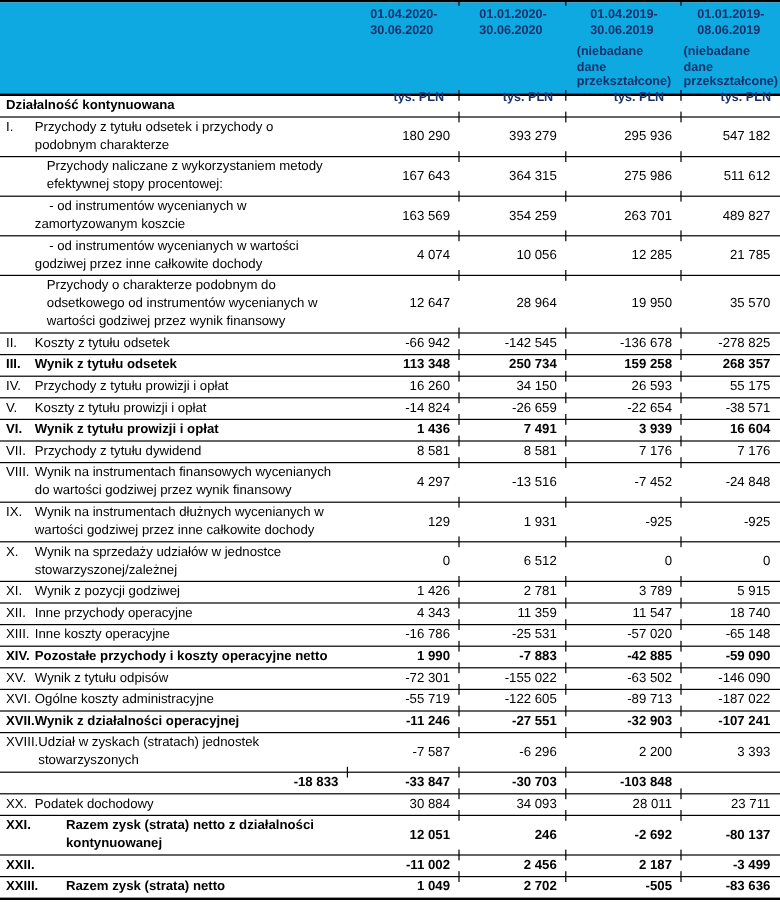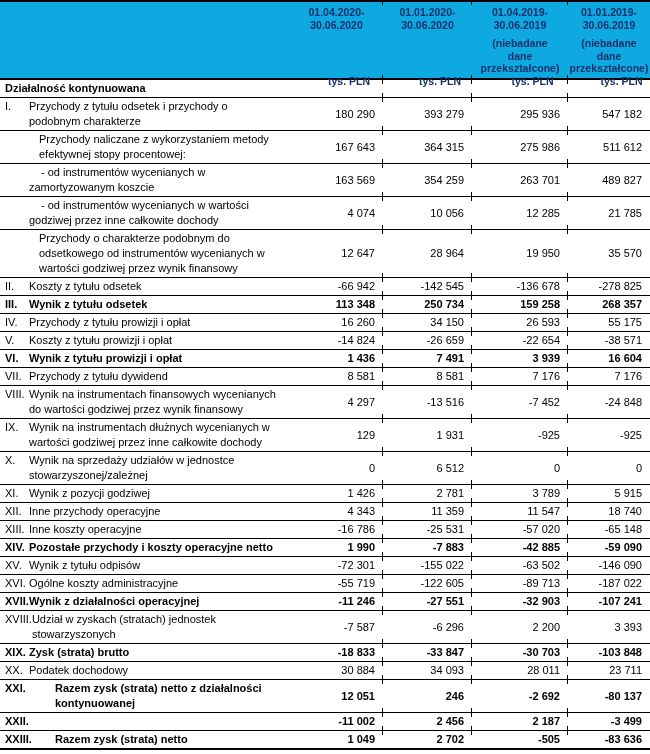--- a/index.html
+++ b/index.html
@@ -28,21 +28,21 @@
     background: var(--header-bg, #0fa9e1);
     color: var(--header-text, #17316b);
     border-bottom: 2px solid #000;
     height: 76px;
   }
   .hcell {
     position: relative;
     display: flex;
     flex-direction: column;
     align-items: center;
-    text-align: center;
+    text-align: left;
     font-size: 10.5px;
     font-weight: bold;
     line-height: 12.5px;
     padding: 4px 2px 2px 2px;
     box-sizing: border-box;
   }
   .hcell .period { white-space: pre-line; }
   .hcell .note   { white-space: pre-line; flex: 1 1 auto; padding-top: 6px; }
   .hcell .unit   { margin-top: auto; margin-left: 25px; }
   .hc2::before, .hc3::before, .hc4::before {
@@ -125,21 +125,21 @@
       <div class="hcell hc3">
         <span class="period">01.04.2019-
 30.06.2019</span>
         <span class="note">(niebadane
 dane
 przekształcone)</span>
         <span class="unit">tys. PLN</span>
       </div>
       <div class="hcell hc4">
         <span class="period">01.01.2019-
-30.06.2019</span>
+08.06.2019</span>
         <span class="note">(niebadane
 dane
 przekształcone)</span>
         <span class="unit">tys. PLN</span>
       </div>
     </div>
 
     <div class="row section bold">
       <div class="cell label">
         <span class="txt">Działalność kontynuowana</span>
@@ -387,24 +387,20 @@
       <span class="num">XVIII.</span>
       <span class="txt">Udział w zyskach (stratach) jednostek stowarzyszonych</span>
     </div>
     <div class="cell vcell v1">-7 587</div>
     <div class="cell vcell v2">-6 296</div>
     <div class="cell vcell v3">2 200</div>
     <div class="cell vcell v4">3 393</div>
   </div>
 
   <div class="row bold ind0">
-    <div class="cell label">
-      <span class="num">XIX.</span>
-      <span class="txt">Zysk (strata) brutto</span>
-    </div>
     <div class="cell vcell v1">-18 833</div>
     <div class="cell vcell v2">-33 847</div>
     <div class="cell vcell v3">-30 703</div>
     <div class="cell vcell v4">-103 848</div>
   </div>
 
   <div class="row ind0">
     <div class="cell label">
       <span class="num">XX.</span>
       <span class="txt">Podatek dochodowy</span>

